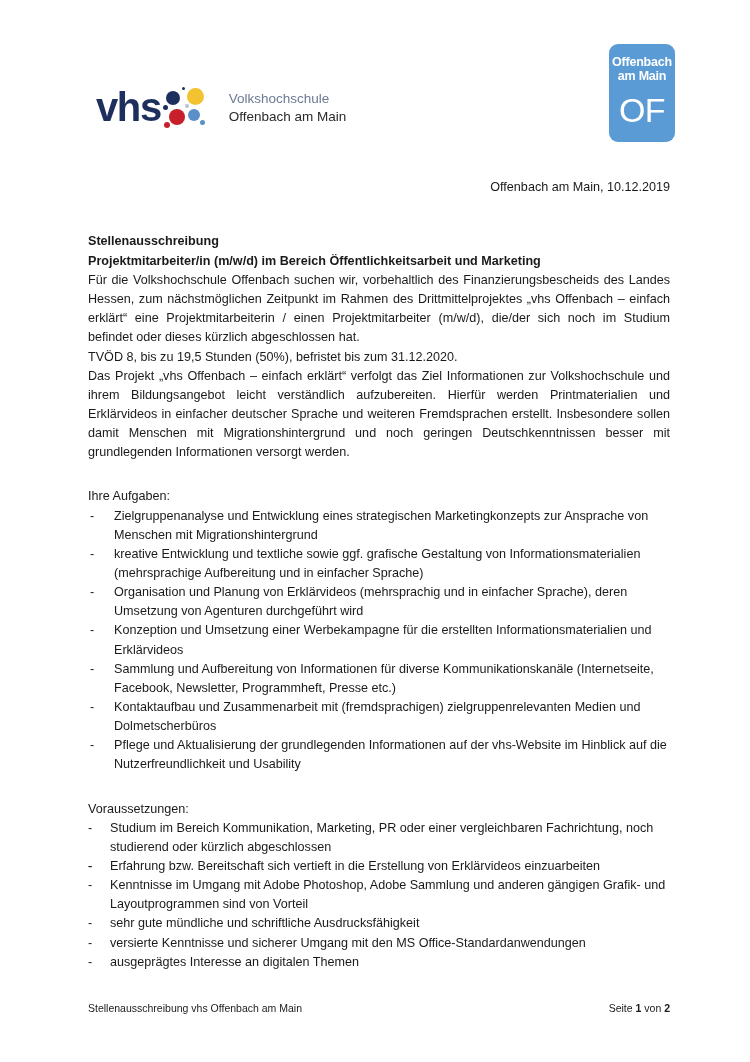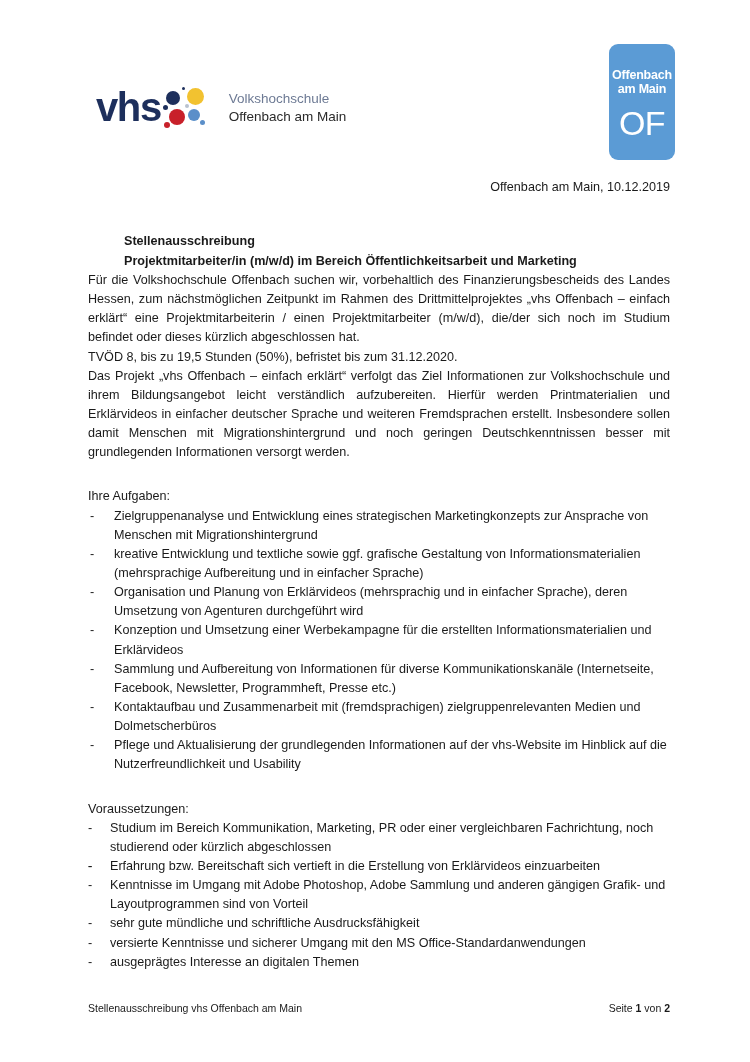--- a/index.html
+++ b/index.html
@@ -81,27 +81,27 @@
     font-size: 13.5px;
     color: #2a2a2a;
   }
 
   
   .of-badge {
     position: absolute;
     right: 75px;
     top: 44px;
     width: 66px;
-    height: 116px;
+    height: 98px;
     background: #5b9bd5;
     border-radius: 9px;
     color: #ffffff;
     text-align: center;
     box-sizing: border-box;
-    padding-top: 24px;
+    padding-top: 11px;
   }
   .of-badge .of-city {
     font-size: 12.5px;
     font-weight: bold;
     line-height: 1.12;
     letter-spacing: -0.2px;
   }
   .of-badge .of-abbr {
     font-size: 34px;
     font-weight: normal;
@@ -121,21 +121,20 @@
     text-align: right;
     font-size: 12.6px;
     margin-top: 180px;
     color: #1a1a1a;
   }
   .title-block {
     margin-top: 38px;
     font-weight: bold;
     font-size: 12.6px;
     line-height: 1.55;
-    margin-left: 36px;
   }
   p.para {
     font-size: 12.6px;
     line-height: 1.52;
     text-align: justify;
     margin: 0;
   }
   .para-1 { margin-top: 29px; }
   .para-1 .noindent { text-align: left; }
   .para-2 { margin-top: 23px; }

